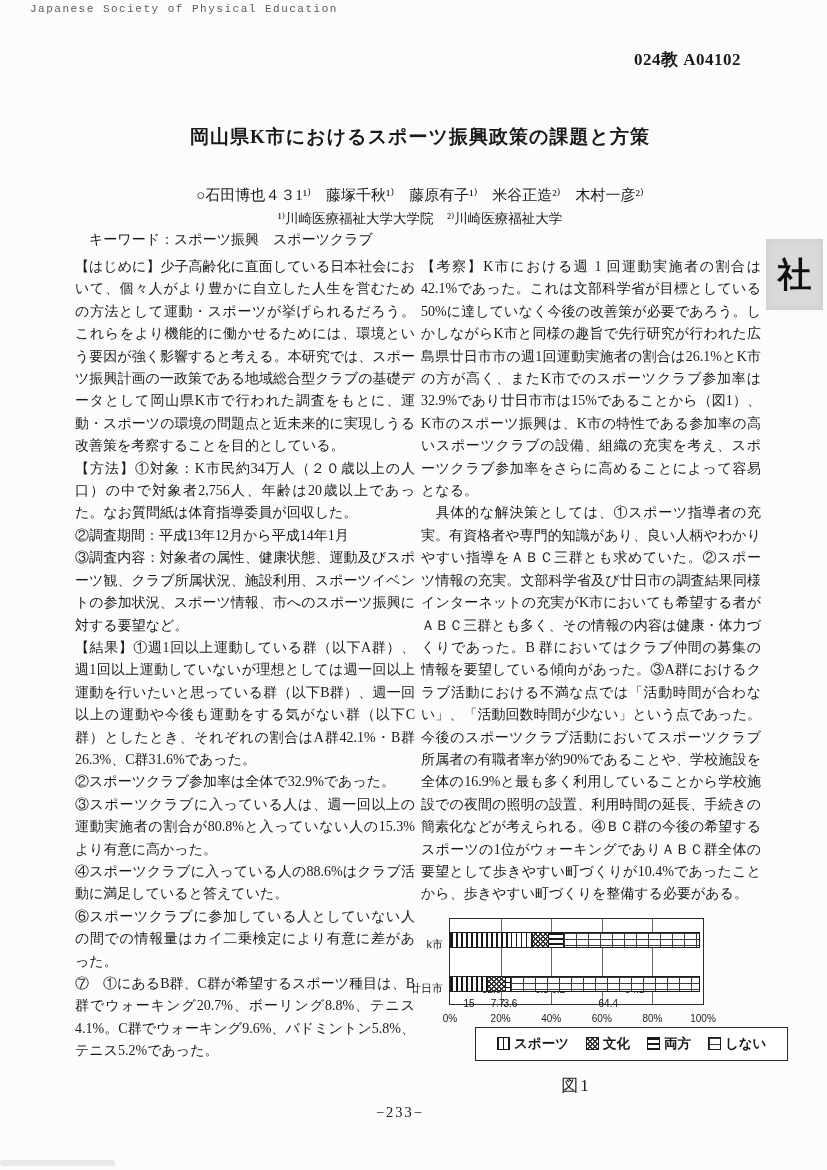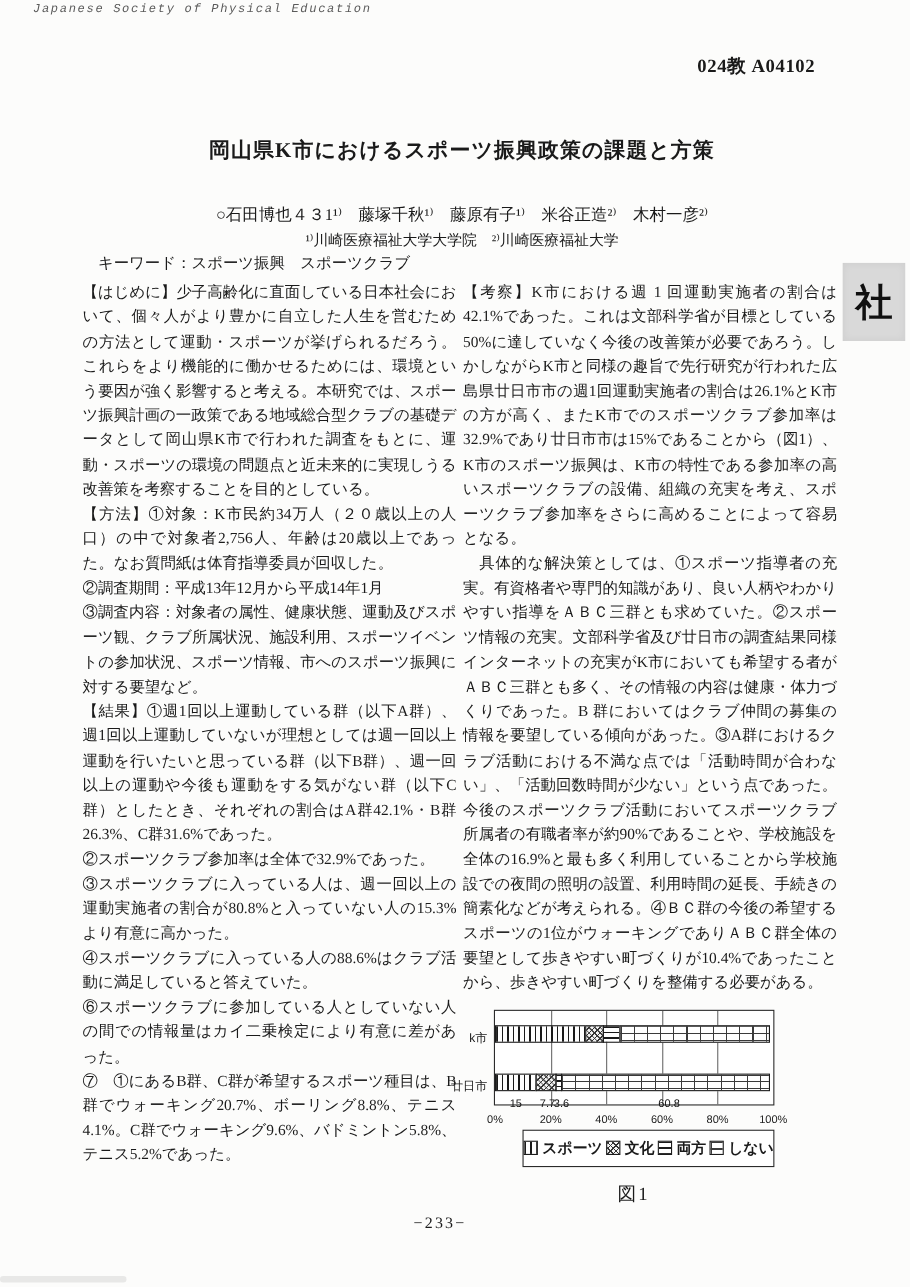--- a/index.html
+++ b/index.html
@@ -1,21 +1,21 @@
 <!DOCTYPE html>
 <html><head>
 <meta charset="utf-8">
 <style>
   html,body{margin:0;padding:0;}
   body{
     width:827px;height:1170px;position:relative;overflow:hidden;
     background:#fcfcfb;color:#1a1a1a;
     font-family:"Liberation Serif","DejaVu Serif",serif;
   }
-  .mono{font-family:"Liberation Mono","DejaVu Sans Mono",monospace;font-style:italic;}
+  .mono{font-family:"Liberation Mono","DejaVu Sans Mono",monospace;}
   .header-left{position:absolute;left:30px;top:3px;font-size:11px;color:#5a5a5a;letter-spacing:1.5px;}
   .doc-number{position:absolute;right:86px;top:48px;font-size:17px;font-weight:700;letter-spacing:0.5px;}
   .title{position:absolute;left:75px;top:124px;width:690px;text-align:center;font-size:19px;font-weight:600;letter-spacing:1px;}
   .authors{position:absolute;left:75px;top:186px;width:690px;text-align:center;font-size:15px;}
   .affiliations{position:absolute;left:75px;top:210px;width:690px;text-align:center;font-size:13.5px;}
   .keywords{position:absolute;left:89px;top:231px;width:660px;font-size:14px;}
   .body-col{position:absolute;top:256px;width:340px;font-size:14px;line-height:22.4px;text-align:justify;}
   .col-left{left:75px;}
   .col-right{left:421px;}
   .para{margin:0;}
@@ -30,21 +30,21 @@
   .chart-title{text-align:center;font-size:14.5px;font-weight:600;letter-spacing:0.5px;margin-bottom:14px;font-family:"Liberation Sans","DejaVu Sans",sans-serif;}
   .chart-frame{position:relative;margin-left:28px;width:253px;height:85px;border:1px solid #2b2b2b;background:#fff;}
   .gridline{position:absolute;top:0;bottom:0;width:1px;background:#6a6a6a;}
   .bar-row{position:absolute;left:0;width:100%;height:16px;display:flex;}
   .bar-seg{height:100%;box-sizing:border-box;border:1px solid #1c1c1c;margin-left:-1px;}
   .bar-seg:first-child{margin-left:0;}
   .bar-labels{position:absolute;left:0;width:100%;height:12px;}
   .bar-label{position:absolute;transform:translateX(-50%);font-size:10px;font-family:"Liberation Sans","DejaVu Sans",sans-serif;color:#111;white-space:nowrap;}
   .cat-label{position:absolute;right:calc(100% + 7px);font-size:11px;white-space:nowrap;font-family:"Liberation Sans","DejaVu Sans",sans-serif;}
   .x-tick{position:absolute;top:calc(100% + 4px);transform:translateX(-50%);font-size:10px;font-family:"Liberation Sans","DejaVu Sans",sans-serif;color:#222;}
-  .legend-box{margin:22px 0 0 54px;width:fit-content;border:1.5px solid #2b2b2b;padding:5px 0;display:flex;gap:3px;align-items:center;background:#fff;}
+  .legend-box{margin:22px 0 0 54px;width:fit-content;border:1.5px solid #2b2b2b;padding:5px 21px;display:flex;gap:17px;align-items:center;background:#fff;}
   .legend-item{display:flex;align-items:center;gap:4px;font-size:13.5px;font-weight:600;font-family:"Liberation Sans","DejaVu Sans",sans-serif;white-space:nowrap;}
   .legend-swatch{width:11px;height:11px;border:1.5px solid #1c1c1c;display:inline-block;}
   .figure-caption{text-align:center;margin:14px 0 0 0;width:310px;font-size:17px;letter-spacing:2px;}
   
   .pat-vertical-stripes{background:repeating-linear-gradient(90deg,#1a1a1a 0 1.5px,#ffffff 1.5px 5px);}
   .pat-crosshatch{background-color:#f5f5f5;background-image:repeating-linear-gradient(45deg,#333 0 1px,transparent 1px 3.5px),repeating-linear-gradient(-45deg,#333 0 1px,transparent 1px 3.5px);}
   .pat-horizontal-stripes{background:repeating-linear-gradient(180deg,#1a1a1a 0 1.5px,#ffffff 1.5px 5px);}
   .pat-brick{background-color:#ffffff;background-image:repeating-linear-gradient(180deg,#3a3a3a 0 1px,transparent 1px 6px),repeating-linear-gradient(90deg,#3a3a3a 0 1px,transparent 1px 12px);}
   .page-number{position:absolute;left:75px;top:1104px;width:650px;text-align:center;font-size:14.5px;letter-spacing:2px;}
   .footer-nii{position:absolute;right:18px;top:1141px;font-size:11px;color:#5a5a5a;letter-spacing:1.5px;margin-top:44px;}
@@ -102,21 +102,21 @@
         <div class="bar-row" style="top: 57px;">
           <div class="bar-seg pat-vertical-stripes" style="width: 15%;"></div>
           <div class="bar-seg pat-crosshatch" style="width: 7.7%;"></div>
           <div class="bar-seg pat-horizontal-stripes" style="width: 2.4%;"></div>
           <div class="bar-seg pat-brick" style="width: 74.9%;"></div>
         </div>
         <div class="bar-labels" style="top: 74px;">
           <span class="bar-label" style="left: 7.5%;">15</span>
           <span class="bar-label" style="left: 18.85%;">7.7</span>
           <span class="bar-label" style="left: 23.9%;">3.6</span>
-          <span class="bar-label" style="left: 62.55%;">60.8</span>
+          <span class="bar-label" style="left: 62.55%;">64.4</span>
         </div>
         <span class="x-tick" style="left: 0%;">0%</span>
         <span class="x-tick" style="left: 20%;">20%</span>
         <span class="x-tick" style="left: 40%;">40%</span>
         <span class="x-tick" style="left: 60%;">60%</span>
         <span class="x-tick" style="left: 80%;">80%</span>
         <span class="x-tick" style="left: 100%;">100%</span>
       </div>
     <div class="legend-box" id="chart-legend">
         <div class="legend-item">

